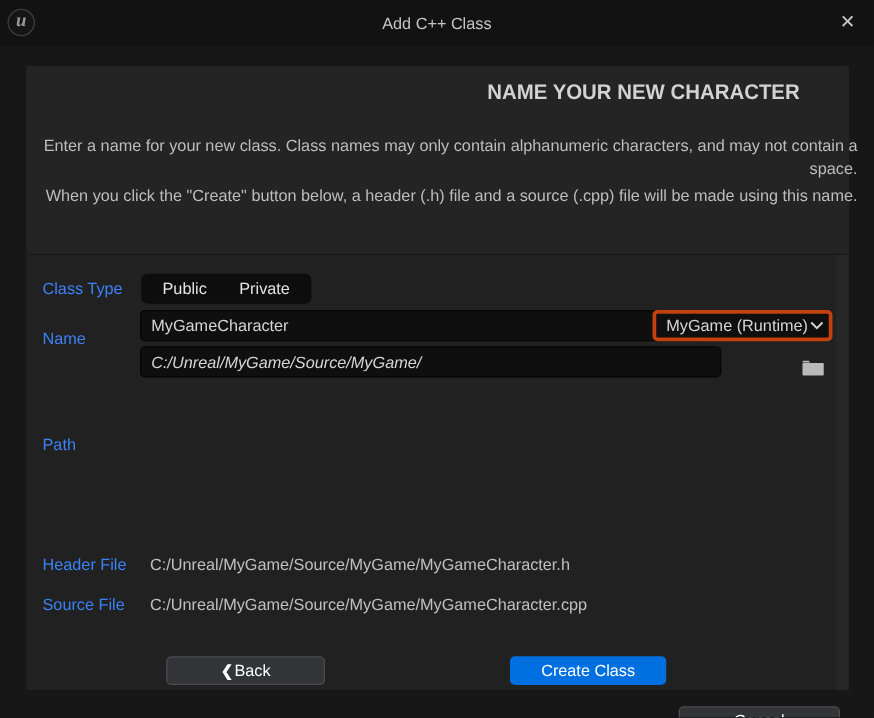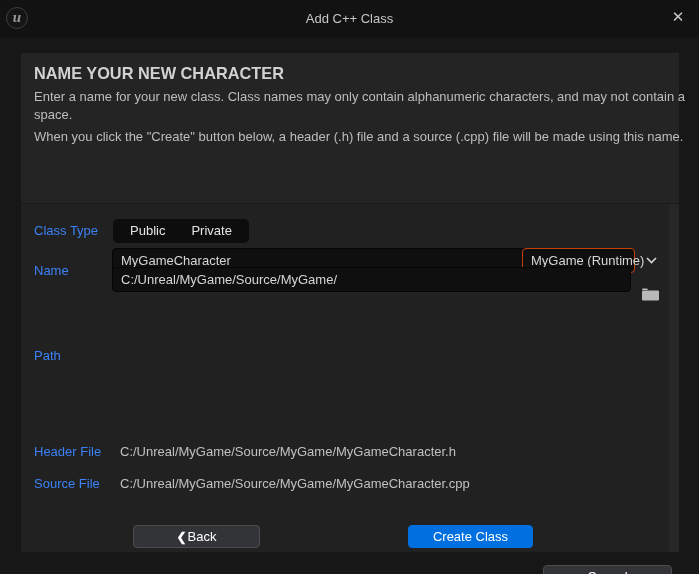--- a/index.html
+++ b/index.html
@@ -38,27 +38,28 @@
     background:#212121;
   }
   .scroll-strip {
     position:absolute; right:0; top:0; width:10px; height:499px;
     background:#272727;
   }
   .top-section {
     position:absolute; left:0; top:0; width:658px; height:151px;
     background:#242424; border-bottom:1px solid #1a1a1a;
     padding:11px 14px 0 13px;
+    text-align:right;
   }
   .heading {
     font-size:17px; font-weight:bold; color:#d2d2d2;
     letter-spacing:0px; transform:scaleX(0.96); transform-origin:left center;
     white-space:nowrap;
   }
-  .desc { font-size:13px; line-height:1.35; color:#bdbdbd; margin-top:4px; width:652px; }
+  .desc { font-size:13px; line-height:1.35; color:#bdbdbd; margin-top:24px; width:652px; }
   .desc + .desc { margin-top:5px; }
   
   .flabel {
     position:absolute; left:13px; font-size:13px; color:#3b82f6;
     line-height:24px; white-space:nowrap;
   }
   .segmented {
     position:absolute; left:92px; top:166px; height:24px;
     background:#0d0d0d; border-radius:5px; display:flex; align-items:center;
     padding:0 4px;
@@ -67,22 +68,22 @@
     height:24px; line-height:24px; padding:0 13px; font-size:13px;
     color:#e4e4e4; border-radius:4px; cursor:pointer; white-space:nowrap;
   }
   .tinput {
     position:absolute; height:25px; background:#0f0f0f;
     border:1px solid #050505; border-radius:4px; color:#d6d6d6;
     font-family:"Liberation Sans", sans-serif; font-size:13px;
     padding:0 8px; outline:none;
   }
   .dropdown {
-    position:absolute; left:501px; top:195px; width:113px; height:25px;
-    background:#0f0f0f; border:1px solid #c2410c; border-radius:4px;
+    position:absolute; left:501px; top:195px; width:144px; height:25px;
+    background:#0f0f0f; border:3px solid #c2410c; border-radius:4px;
     display:flex; align-items:center; cursor:pointer;
   }
   .dropdown .dd-label {
     flex:1; font-size:13px; color:#d6d6d6; padding-left:8px; white-space:nowrap;
   }
   .dropdown .dd-chev { padding:0 6px 0 2px; display:flex; align-items:center; }
   .folder-btn {
     position:absolute; left:615px; top:229px; width:28px; height:23px;
     display:flex; align-items:center; justify-content:center; cursor:pointer;
     border-radius:3px;
@@ -133,21 +134,21 @@
     <input class="tinput" style="left: 91px; top: 195px; width: 454px;" type="text" value="MyGameCharacter">
     <div class="dropdown">
       <span class="dd-label">MyGame (Runtime)</span>
       <span class="dd-chev">
         <svg width="11" height="7" viewBox="0 0 11 7">
             <path d="M1 1 L5.5 5.5 L10 1" fill="none" stroke="#d6d6d6" stroke-width="1.6"></path>
           </svg>
       </span>
     </div>
 
-    <input class="tinput" style="left: 91px; top: 214px; width: 519px;" type="text" value="C:/Unreal/MyGame/Source/MyGame/">
+    <input class="tinput" style="left: 91px; top: 224px; width: 465px; font-style: italic;" type="text" value="C:/Unreal/MyGame/Source/MyGame/">
     <div class="folder-btn">
       <svg width="19" height="15" viewBox="0 0 19 15">
         <path d="M1 3.5 q0-1 1-1 h4 l1.2 1.4 h-6.2 z" fill="#b9b9b9"></path>
         <rect x="1" y="4.4" width="17" height="10" rx="1" fill="#b9b9b9"></rect>
       </svg>
     </div>
 
     <div class="flabel" style="top:291px;">Path</div>
 
     <div class="flabel" style="top:387px;">Header File</div>

